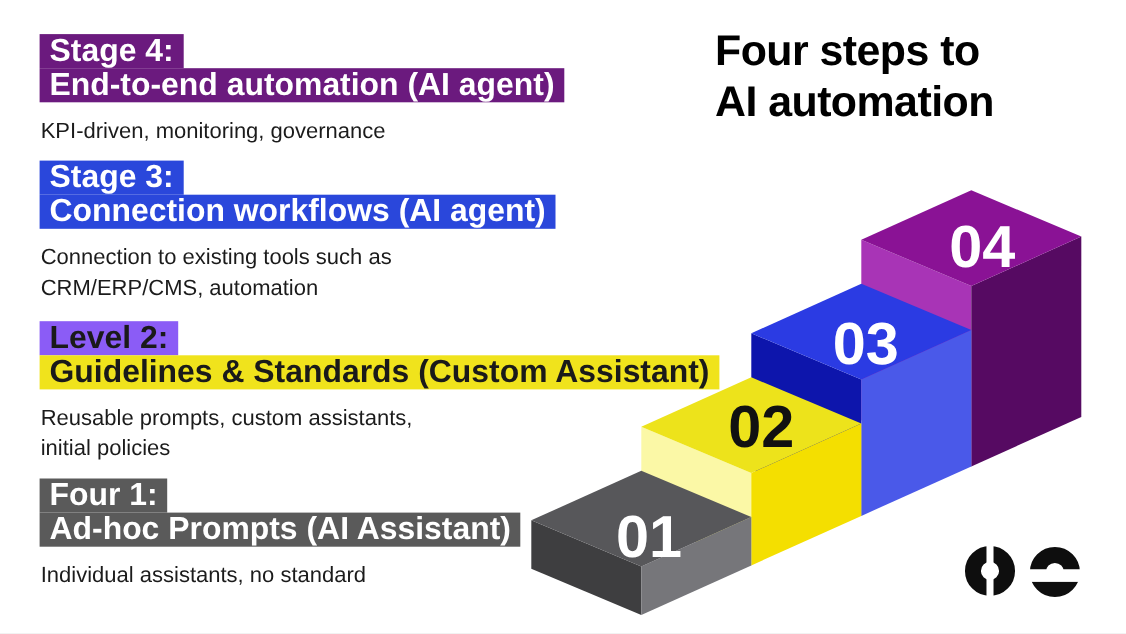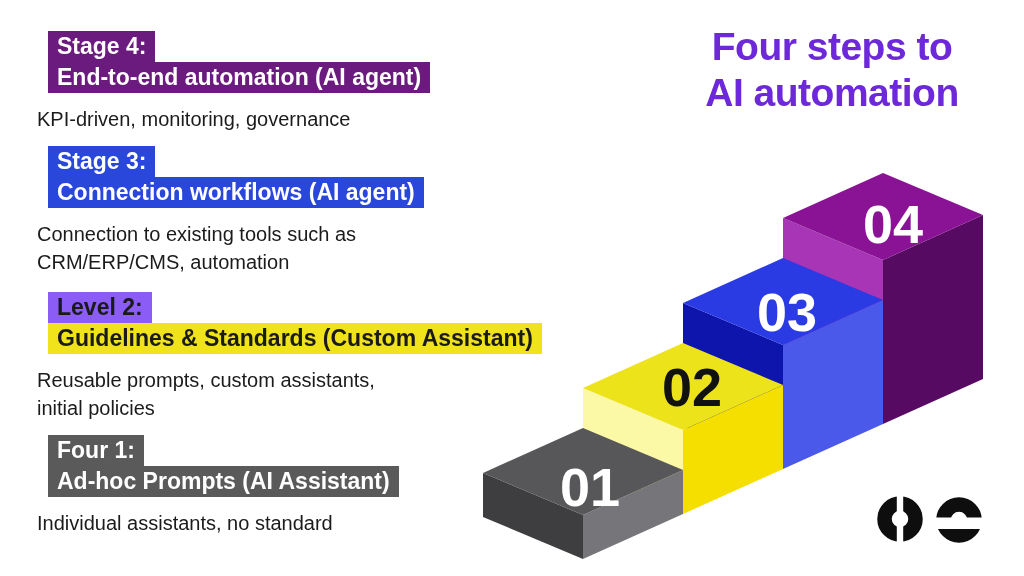--- a/index.html
+++ b/index.html
@@ -7,37 +7,36 @@
     position:relative; width:1024px; height:576px;
     background:#ffffff; overflow:hidden;
     font-family:"Liberation Sans", sans-serif;
   }
 
   
   .level-block { position:absolute; left:36px; }
   .hl-line { line-height:0; }
   .hl {
     display:inline-block;
-    font-size:23px; font-weight:bold;
+    font-size:29px; font-weight:bold;
     line-height:25px; padding:3px 9px 3px 9px;
     white-space:nowrap;
-    margin-left:12px;
   }
   .desc {
     margin:13px 0 0 1px; padding:0;
     font-size:20px; line-height:1.38; color:#1b1b1b;
     white-space:nowrap;
   }
 
   
   .title {
     position:absolute; top:24px; left:650px; width:364px;
-    text-align:center;
+    text-align:left;
     font-size:39px; line-height:1.18; font-weight:800;
-    color:#6d28d9; letter-spacing:-0.5px;
+    color:#000000; letter-spacing:-0.5px;
   }
 
   
   .stairs-svg { position:absolute; top:0; left:0; width:1024px; height:576px; }
   .step-num {
     font-family:"Liberation Sans", sans-serif;
     font-size:54px; font-weight:800;
     text-anchor:middle;
   }
 </style>

